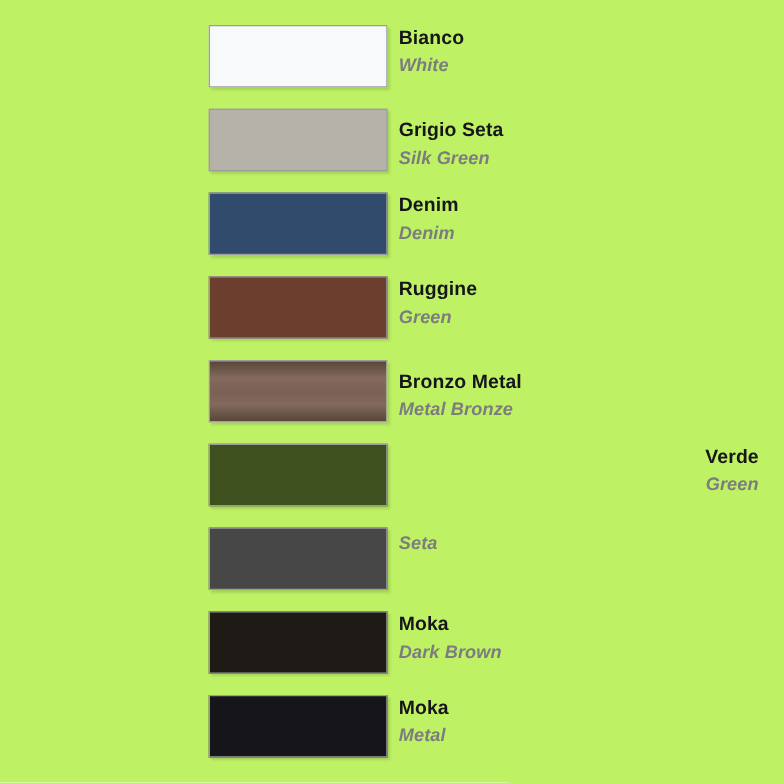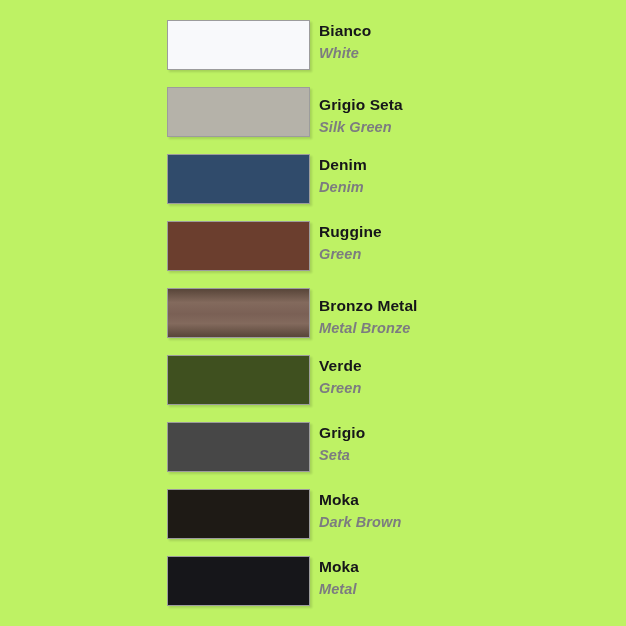--- a/index.html
+++ b/index.html
@@ -95,31 +95,30 @@
         <div class="swatch-translation">Green</div>
       </div>
     </div>
     <div class="swatch-row" style="top: 288px; align-items: flex-end;">
       <div class="swatch-chip" style="background: linear-gradient(rgb(88, 69, 57) 0%, rgb(131, 106, 93) 28%, rgb(122, 96, 85) 52%, rgb(131, 106, 93) 72%, rgb(88, 69, 57) 100%);"></div>
       <div class="swatch-labels">
         <div class="swatch-name">Bronzo Metal</div>
         <div class="swatch-translation">Metal Bronze</div>
       </div>
     </div>
-    <div class="swatch-row" style="top: 355px;">
+    <div class="swatch-row" style="top: 355px; text-align: right;">
       <div class="swatch-chip" style="background: rgb(63, 80, 31);"></div>
       <div class="swatch-labels">
         <div class="swatch-name">Verde</div>
         <div class="swatch-translation">Green</div>
       </div>
     </div>
     <div class="swatch-row" style="top: 422px;">
       <div class="swatch-chip" style="background: rgb(71, 71, 71);"></div>
       <div class="swatch-labels">
-        <div class="swatch-name">Grigio</div>
         <div class="swatch-translation">Seta</div>
       </div>
     </div>
     <div class="swatch-row" style="top: 489px; justify-content: flex-end;">
       <div class="swatch-chip" style="background: rgb(30, 26, 21);"></div>
       <div class="swatch-labels">
         <div class="swatch-name">Moka</div>
         <div class="swatch-translation">Dark Brown</div>
       </div>
     </div>

